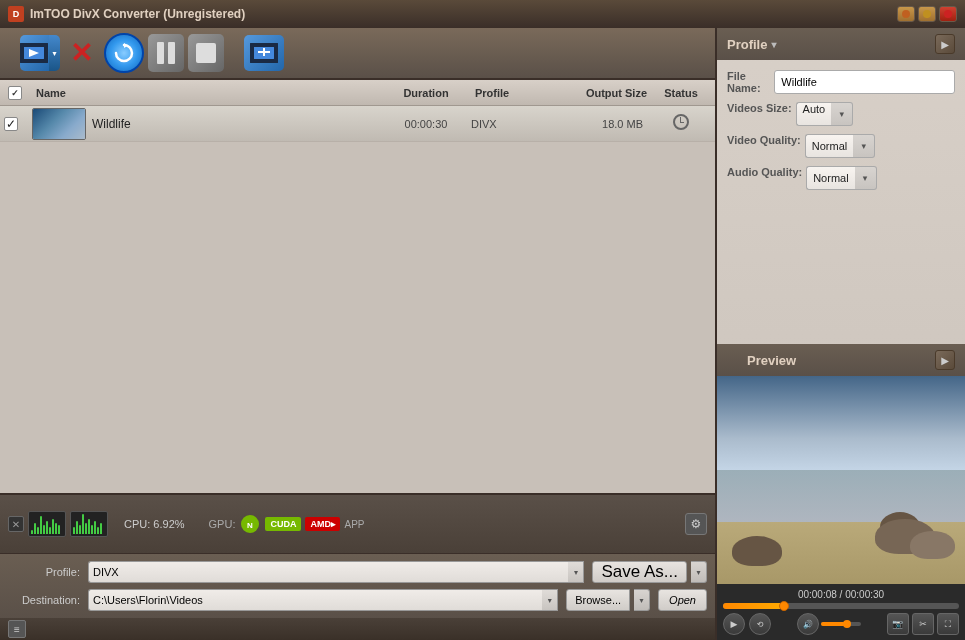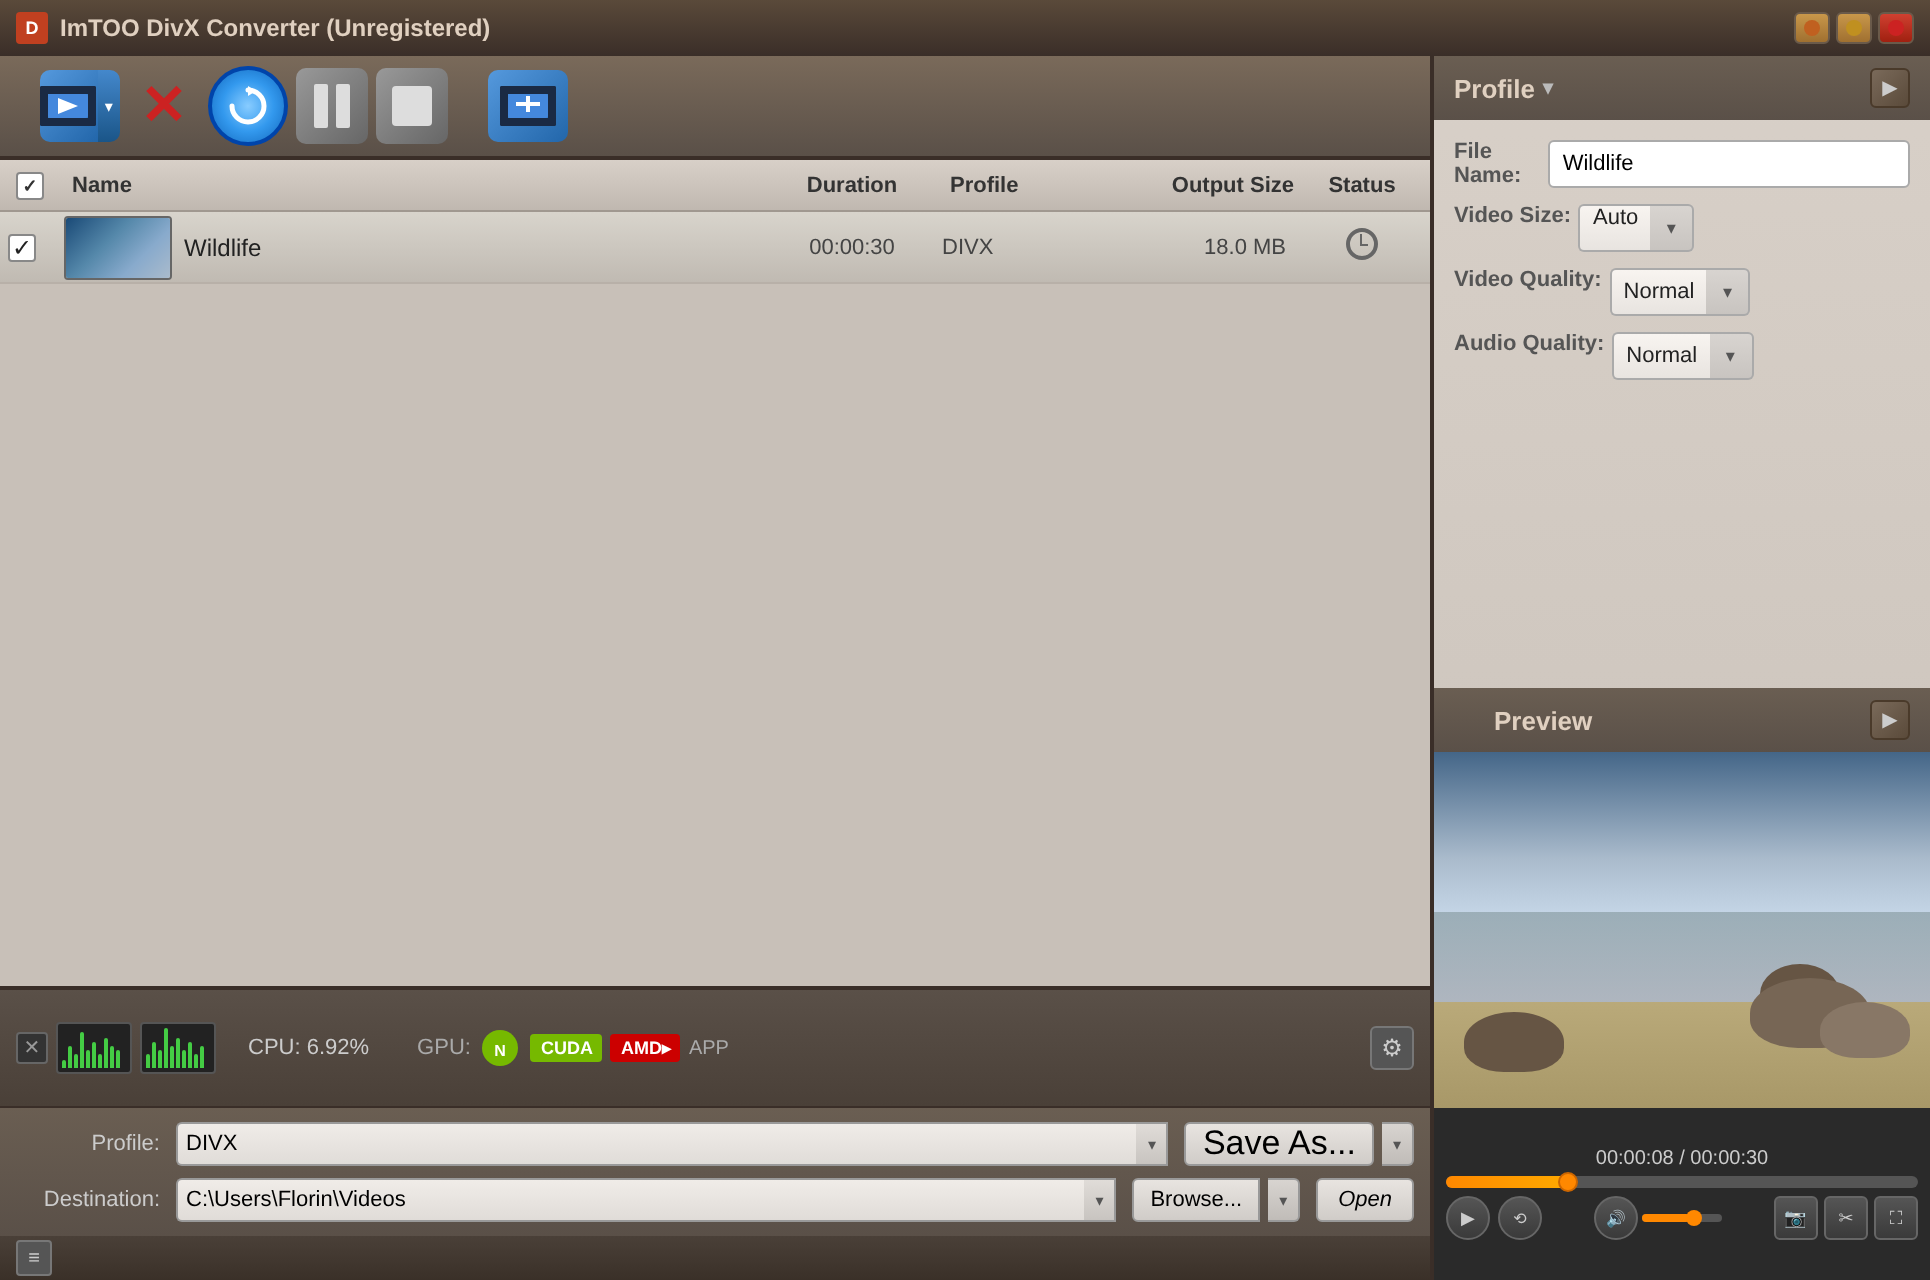--- a/index.html
+++ b/index.html
@@ -506,21 +506,21 @@
     .seal3 {
       position: absolute;
       width: 40px; height: 30px;
       background: #665544;
       border-radius: 50%;
       bottom: 22px; right: 35px;
     }
 
     #preview-controls {
       background: #2a2a2a;
-      padding: 20px 6px;
+      padding: 5px 6px;
     }
     .time-display {
       color: #ccc;
       font-size: 10px;
       text-align: center;
       margin-bottom: 3px;
     }
     .progress-bar-container {
       height: 6px;
       background: #555;
@@ -818,21 +818,21 @@
     </div>
 
     <div id="profile-content">
 
       <div class="profile-field">
         <label class="field-label">File Name:</label>
         <input class="field-input" type="text" value="Wildlife" style="">
       </div>
 
       <div class="profile-field">
-        <label class="field-label">Video Size:</label>
+        <label class="field-label">Videos Size:</label>
         <div class="field-select-container">
           <div class="field-select" style="display:flex;align-items:flex-start;padding:0 6px;font-size:11px;height:24px;background:linear-gradient(to bottom,#f8f4f0,#e8e4e0);border:1px solid #aaa;border-right:none;border-radius:3px 0 0 3px;cursor:pointer;">
             <span>Auto</span>
           </div>
           <div class="field-select-arrow">▾</div>
         </div>
       </div>
 
       <div class="profile-field">
         <label class="field-label">Video Quality:</label>

